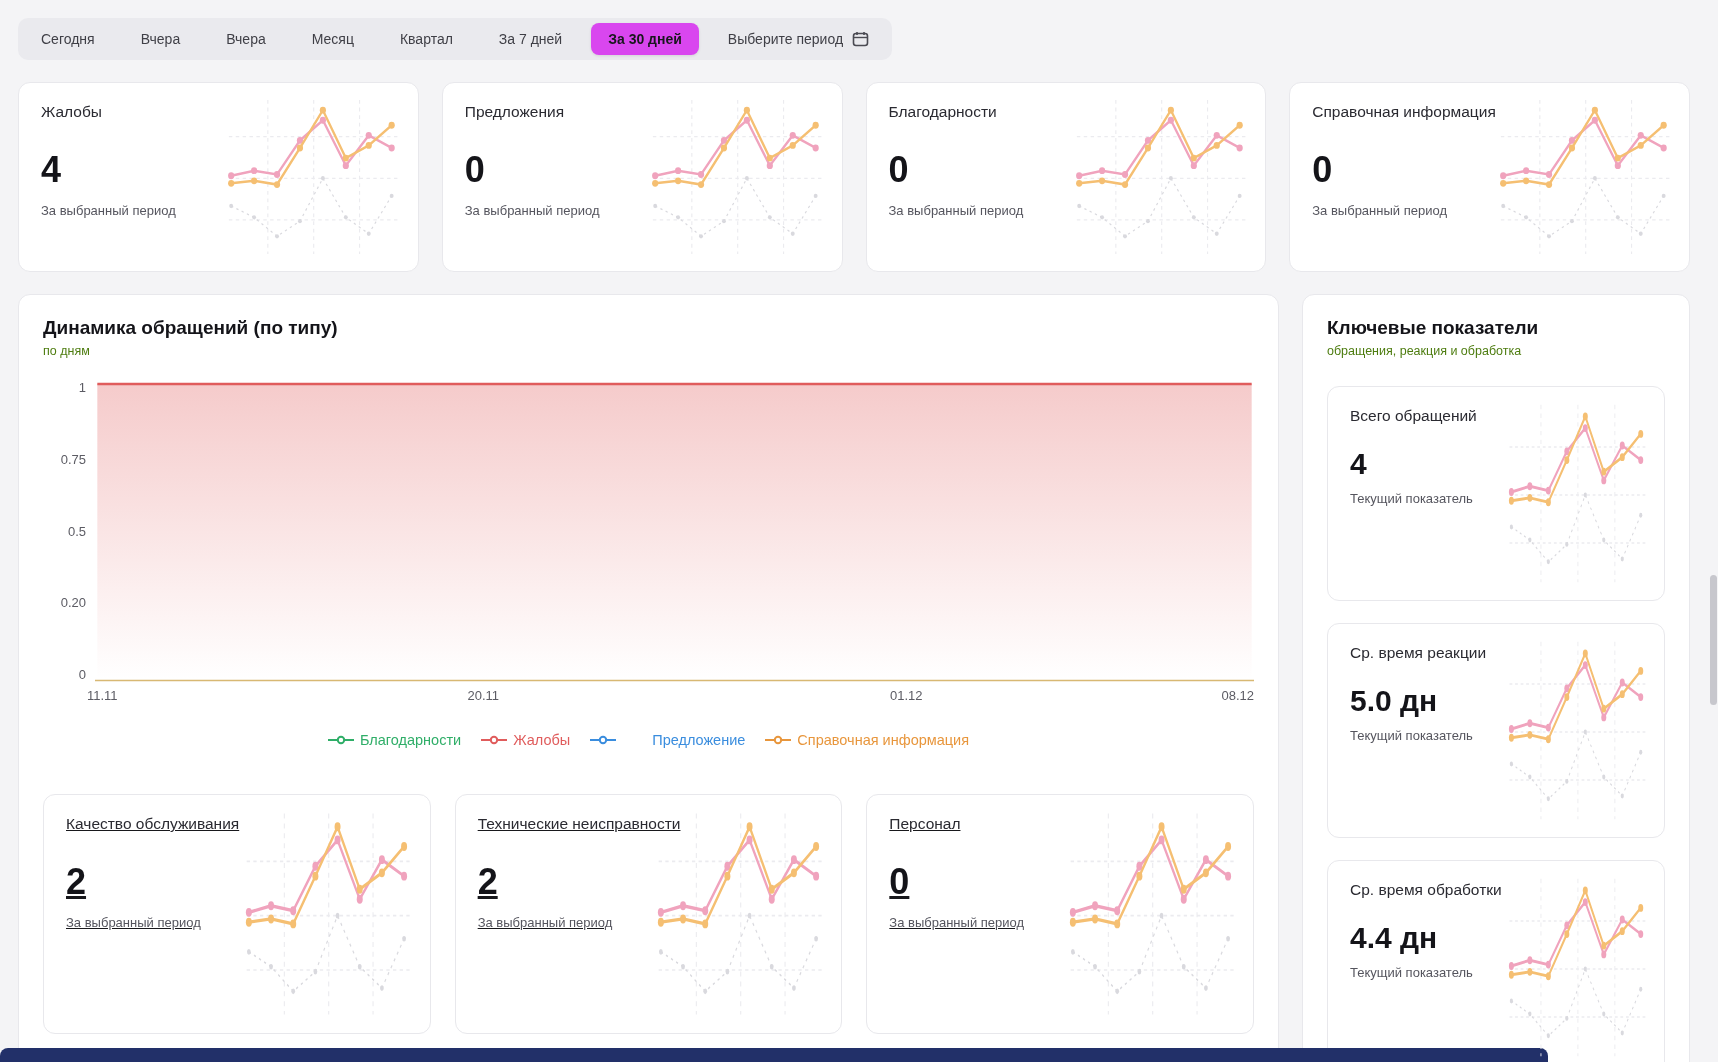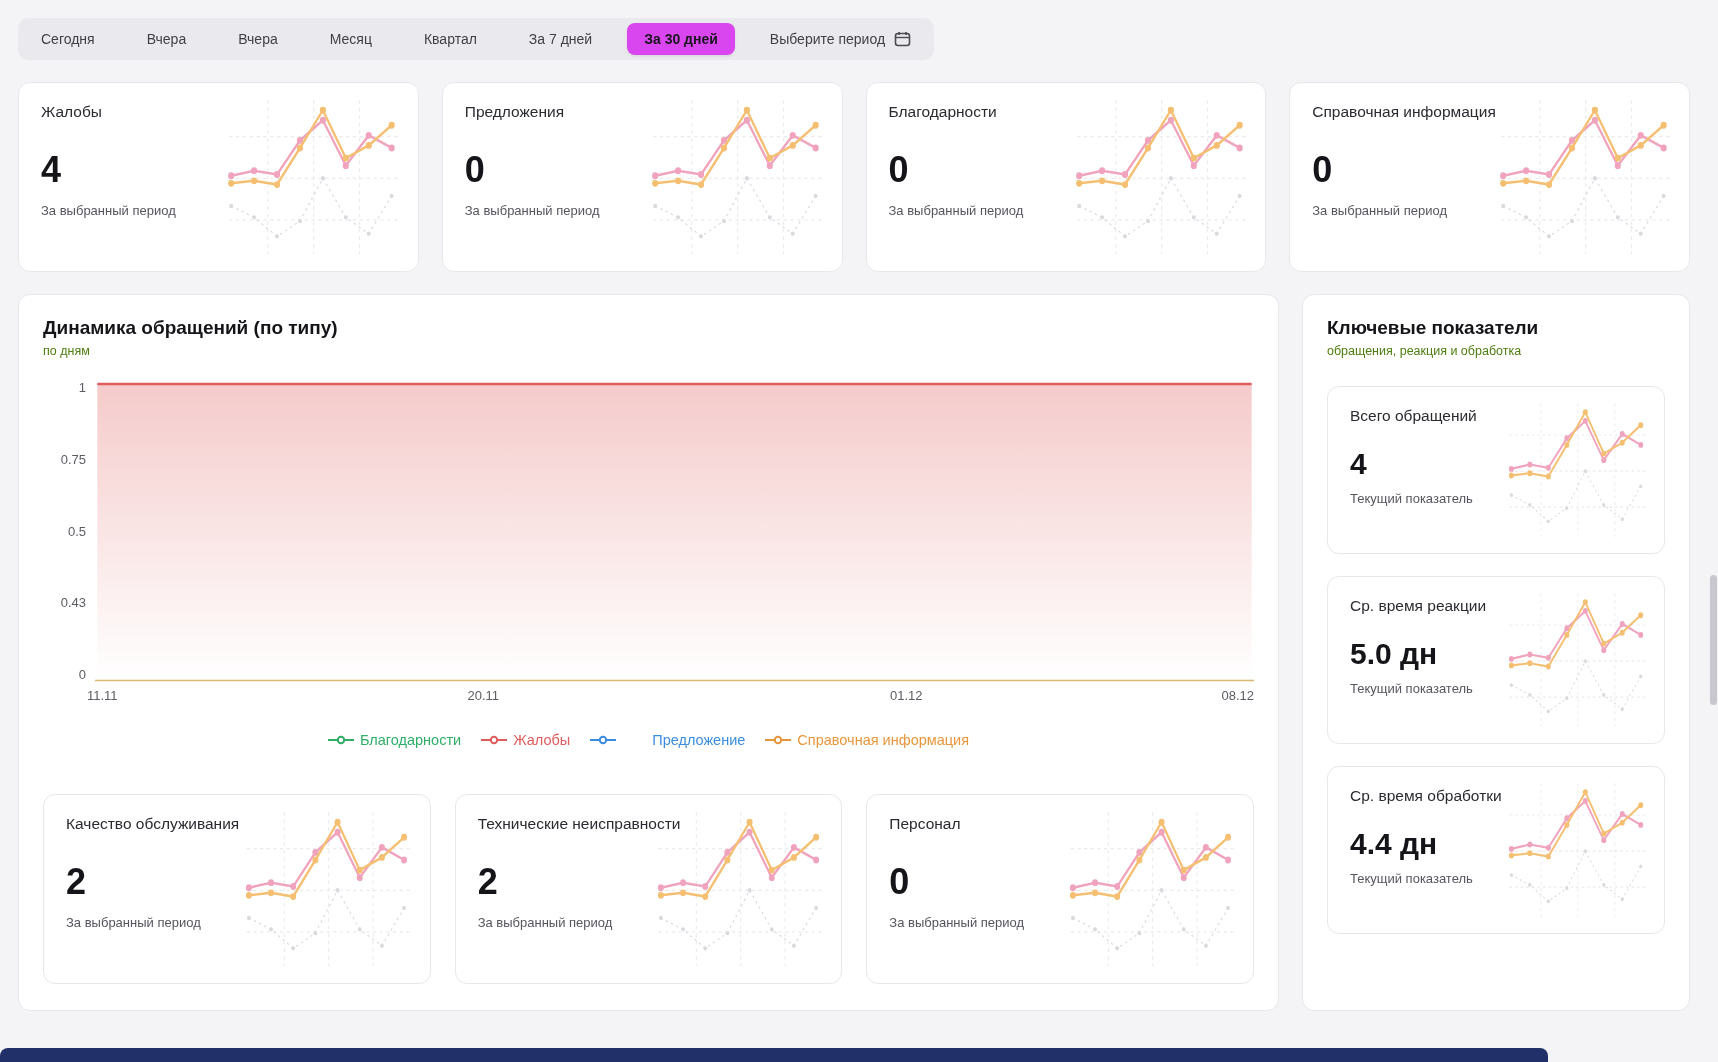--- a/index.html
+++ b/index.html
@@ -10,21 +10,21 @@
     color:#18181c;
     position:relative;
     overflow:hidden;
   }
   .page { padding:18px 28px 0 18px; }
 
   .page-title { font-size:19px; font-weight:700; color:#141419; margin:8px 0 18px 2px; }
 
   
   .tabs {
-    display:inline-flex; align-items:center; gap:18px;
+    display:inline-flex; align-items:center; gap:12px;
     background:#eaeaee; border-radius:10px; padding:5px 6px;
   }
   .tab {
     border:none; background:transparent; cursor:pointer;
     font-family:inherit; font-size:14px; color:#3f3f46;
     padding:8px 17px; border-radius:8px; display:flex; align-items:center; gap:9px;
     white-space:nowrap;
   }
   .tab.active { background:#d946ef; color:#17171c; font-weight:600; box-shadow:0 1px 3px rgba(0,0,0,.10); }
   .cal-icon { display:inline-flex; }
@@ -59,26 +59,26 @@
   .x-t0 { left:-8px; }
   .x-t1 { left:33.5%; transform:translateX(-50%); }
   .x-t2 { left:70%; transform:translateX(-50%); }
   .x-t3 { right:0; }
 
   .legend { display:flex; justify-content:center; align-items:center; gap:20px; margin-top:22px; }
   .legend-item { display:flex; align-items:center; gap:6px; font-size:14.5px; }
   .legend-marker { display:inline-flex; }
 
   .bottom-cards { display:grid; grid-template-columns:repeat(3,1fr); gap:24px; margin-top:46px; }
-  .bottom-cards .card { height:190px; }
+  .bottom-cards .card { height:240px;text-decoration:underline; }
 
   
   .side-card { background:#fff; border:1px solid #e8e8ec; border-radius:12px; padding:22px 24px; }
   .side-stack { display:flex; flex-direction:column; gap:22px; margin-top:28px; }
-  .metric-card { height:168px; }
+  .metric-card { height:215px; }
   .metric-card .card-value { margin-top:22px; font-size:30px; }
   .metric-card .card-caption { margin-top:10px; }
   .metric-card .spark { width:44%; }
 
   
   .bottom-bar {
     position:absolute; left:0; bottom:0; width:1548px; height:14px;
     border-radius:8px 8px 0 0;
   }
   .scrollbar-track { position:absolute; top:0; right:1px; width:7px; height:100%; }
@@ -278,21 +278,21 @@
 
     <div class="chart-card">
       <div class="section-title">Динамика обращений (по типу)</div>
       <div class="section-sub">по дням</div>
 
       <div class="plot-wrap">
         <div class="y-axis">
           <span>1</span>
           <span>0.75</span>
           <span>0.5</span>
-          <span>0.43</span>
+          <span>0.20</span>
           <span>0</span>
         </div>
         <div class="plot-area">
           <svg viewBox="0 0 1000 300" preserveAspectRatio="none">
             <defs>
               <linearGradient id="redfill" x1="0" y1="0" x2="0" y2="1">
                 <stop id="gstop1" offset="0%" stop-color="#e05c5c" stop-opacity="0.32"></stop>
                 <stop id="gstop2" offset="100%" stop-color="#e05c5c" stop-opacity="0"></stop>
               </linearGradient>
             </defs>

